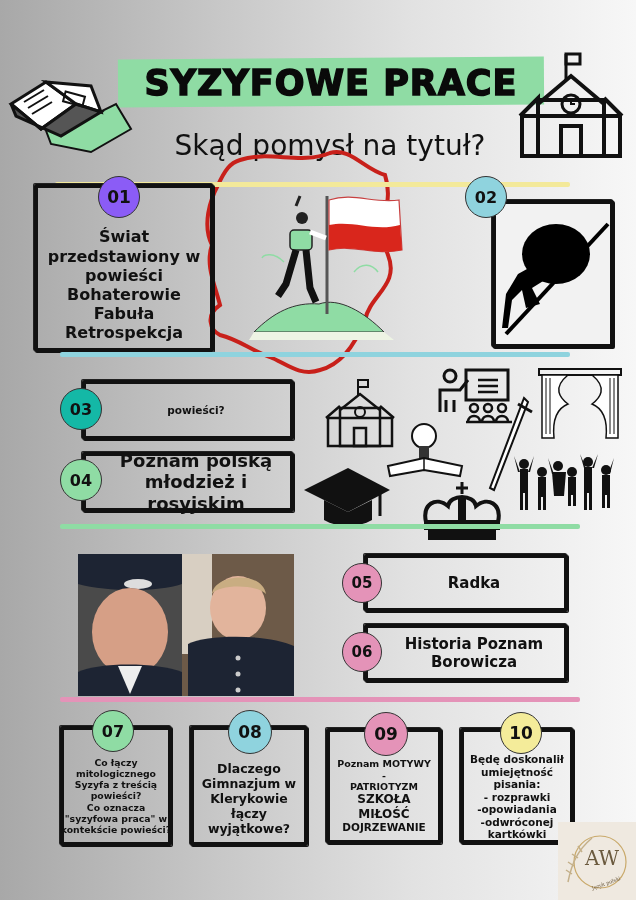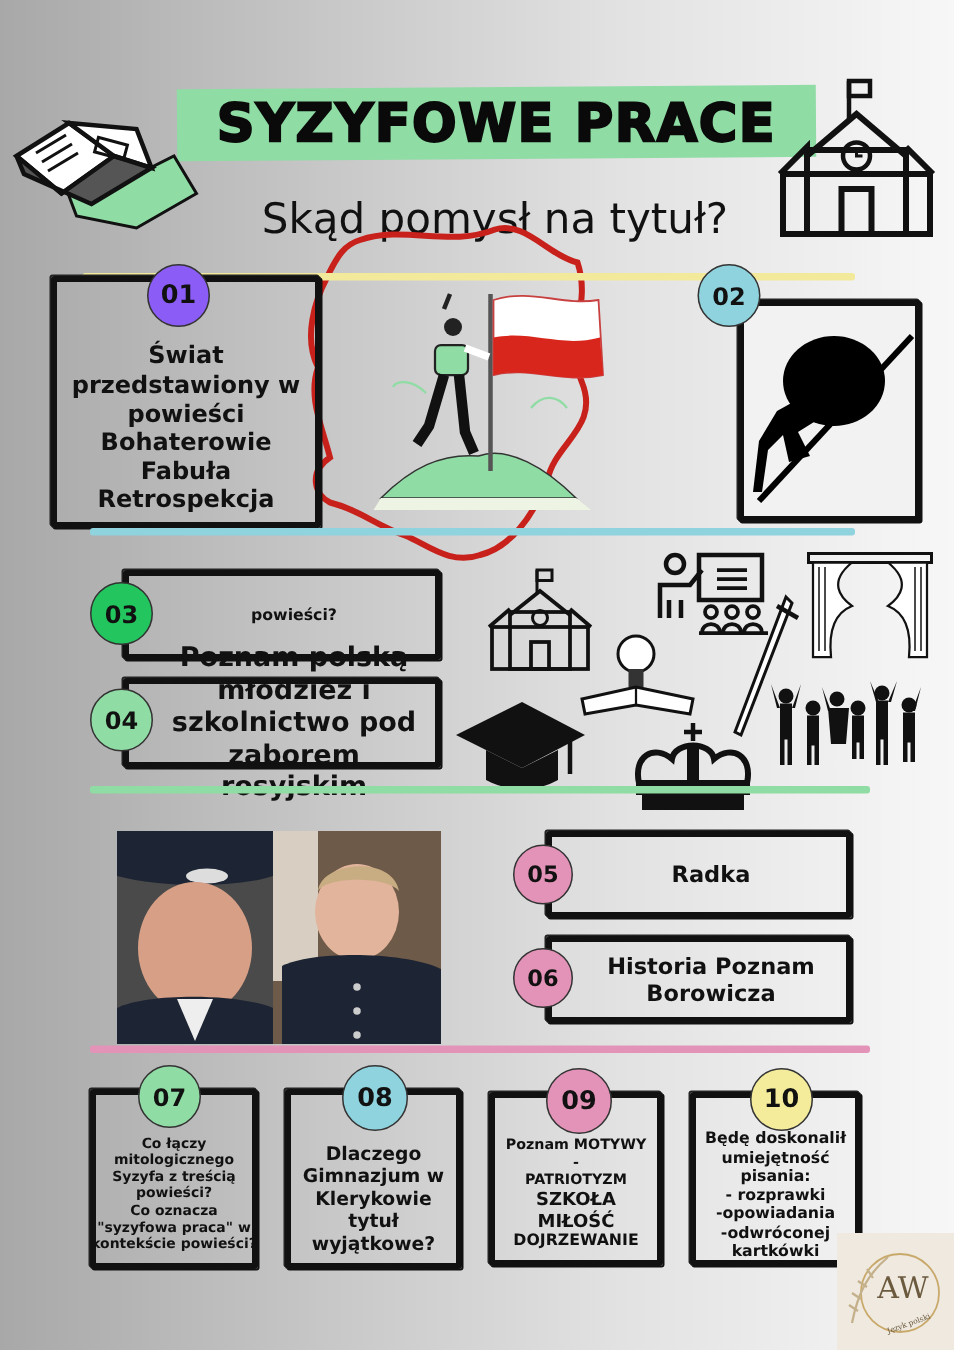--- a/index.html
+++ b/index.html
@@ -137,30 +137,29 @@
   <svg width="114" height="140" viewBox="0 0 114 140">
     <path d="M10 130 L112 20" stroke="#000" stroke-width="4"></path>
     <ellipse cx="60" cy="50" rx="34" ry="30" fill="#000"></ellipse>
     <path d="M22 70 L40 60 L52 74 L36 84 L44 100 L30 104 L26 86 L16 96 L12 124 L6 124 L10 90 Z" fill="#000"></path>
   </svg>
 </div>
 
 <div class="abs hline" style="left:60px; top:352px; width:510px; background:#8fd3de;"></div>
 
 <div class="abs sketch-box" style="left:82px; top:380px; width:212px; height:60px;"></div>
-<div class="abs badge" style="left:60px; top:388px; width:42px; height:42px; background:#22c55e; font-size:16px;">03</div>
+<div class="abs badge" style="left:60px; top:388px; width:42px; height:42px; background:#14b8a6; font-size:16px;">03</div>
 <div class="abs box-text" style="left:100px; top:384px; width:192px; height:52px; font-size:10.5px;">
   <span>powieści?</span>
 </div>
 
 <div class="abs sketch-box" style="left:82px; top:452px; width:212px; height:60px;"></div>
 <div class="abs badge" style="left:60px; top:459px; width:42px; height:42px; background:#8fdca4; font-size:16px;">04</div>
 <div class="abs box-text" style="left:100px; top:455px; width:192px; height:54px; font-size:18px;">
   <span>Poznam polską młodzież i</span>
-  <span>szkolnictwo pod zaborem</span>
   <span>rosyjskim</span>
 </div>
 
 <div class="abs icon" style="left:324px; top:378px;">
   <svg width="72" height="70" viewBox="0 0 72 70">
     <rect x="34" y="2" width="10" height="7" fill="none" stroke="#111" stroke-width="2"></rect>
     <line x1="34" y1="2" x2="34" y2="18" stroke="#111" stroke-width="2"></line>
     <path d="M16 32 L36 16 L56 32" fill="none" stroke="#111" stroke-width="2.5"></path>
     <path d="M2 40 L16 28 M56 28 L70 40" fill="none" stroke="#111" stroke-width="2.5"></path>
     <rect x="4" y="40" width="64" height="28" fill="none" stroke="#111" stroke-width="2.5"></rect>
@@ -305,21 +304,21 @@
   <span>"syzyfowa praca" w</span>
   <span>kontekście powieści?</span>
 </div>
 
 <div class="abs sketch-box" style="left:190px; top:726px; width:118px; height:120px;"></div>
 <div class="abs badge" style="left:228px; top:710px; width:44px; height:44px; background:#8fd3de; font-size:17px;">08</div>
 <div class="abs box-text" style="left:192px; top:756px; width:114px; height:84px; font-size:12.5px;">
   <span>Dlaczego</span>
   <span>Gimnazjum w</span>
   <span>Klerykowie</span>
-  <span>tytuł</span>
+  <span>łączy</span>
   <span>wyjątkowe?</span>
 </div>
 
 <div class="abs sketch-box" style="left:326px; top:728px; width:116px; height:116px;"></div>
 <div class="abs badge" style="left:364px; top:712px; width:44px; height:44px; background:#e493b8; font-size:17px;">09</div>
 <div class="abs box-text" style="left:328px; top:756px; width:112px; height:80px; font-size:9.5px;">
   <span>Poznam MOTYWY</span>
   <span>-</span>
   <span>PATRIOTYZM</span>
   <span style="font-size:12px;">SZKOŁA</span>

